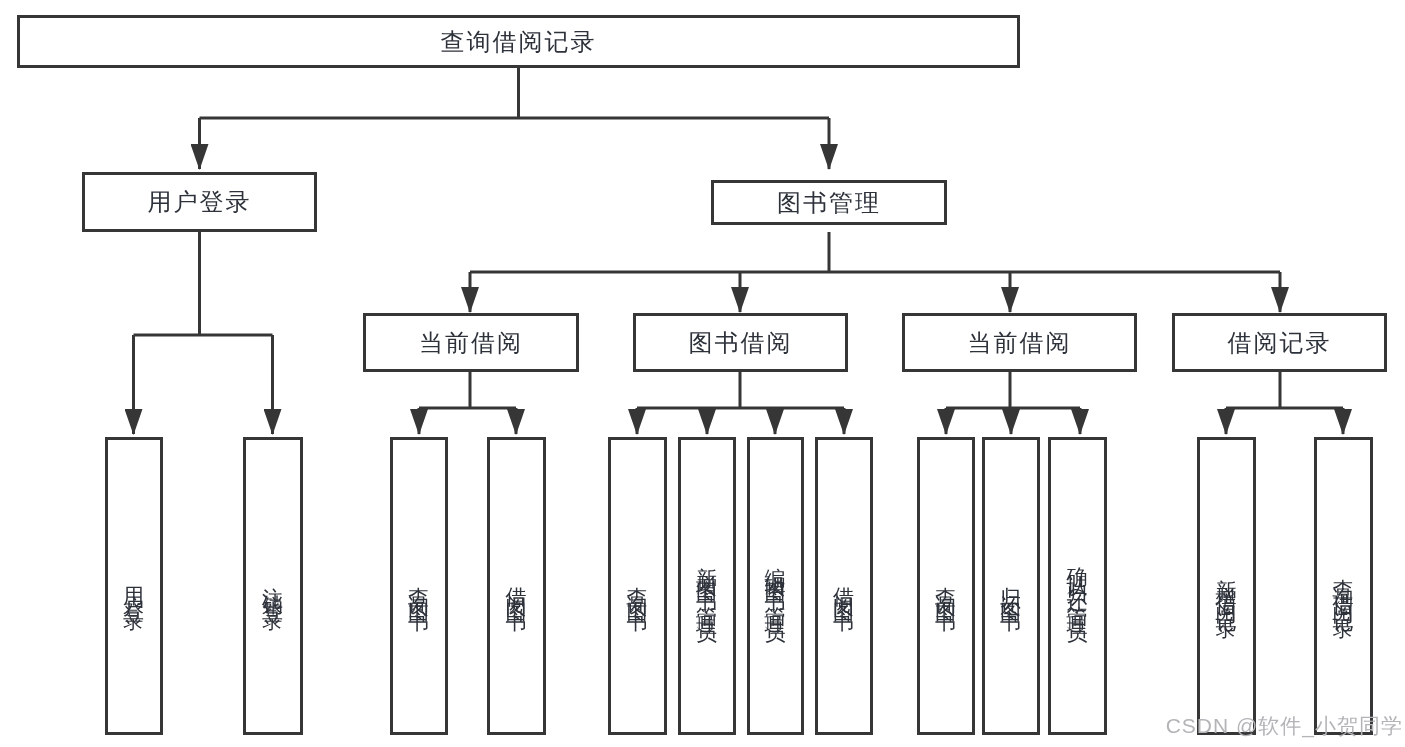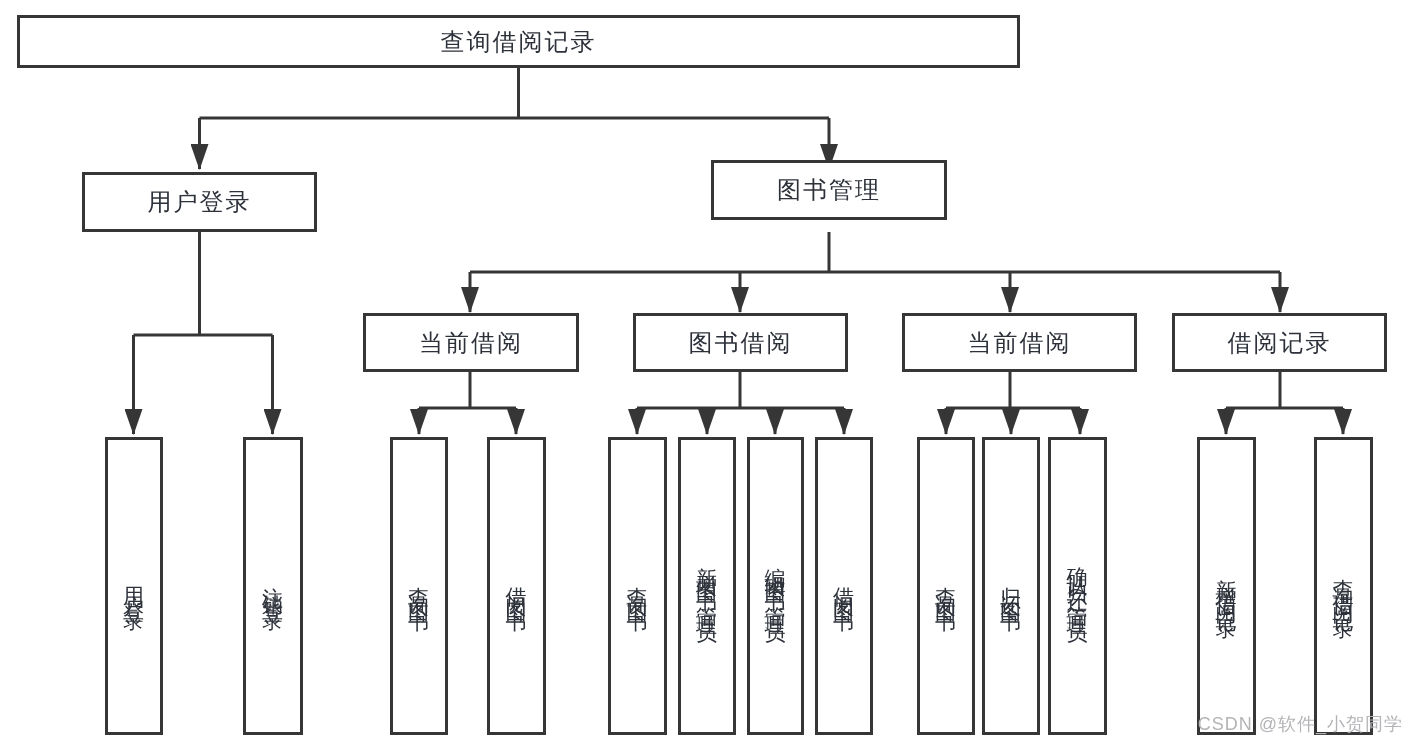--- a/index.html
+++ b/index.html
@@ -33,21 +33,21 @@
   .node.v {
     writing-mode:vertical-rl;
     text-orientation:mixed;
     font-size:21px;
     letter-spacing:8px;
     line-height:1;
   }
   .watermark {
     position:absolute;
     right:2px; top:712px;
-    font-size:18px;
+    font-size:21px;
     letter-spacing:1px;
     color:var(--watermark, #b4b4b8);
     z-index:5;
     white-space:nowrap;
   }
 </style>
 </head>
 <body>
 
 <div class="canvas">
@@ -93,21 +93,21 @@
     <line x1="1343" y1="408" x2="1343" y2="434" marker-end="url(#arrow)"></line>
   </svg>
 
   <div class="node h" style="left:17px;top:15px;width:1003px;height:53px;">
     <span>查询借阅记录</span>
   </div>
 
   <div class="node h" style="left:82px;top:172px;width:235px;height:60px;">
     <span>用户登录</span>
   </div>
-  <div class="node h" style="left:711px;top:160px;width:236px;height:60px;justify-content:center;">
+  <div class="node h" style="left:711px;top:180px;width:236px;height:45px;justify-content:center;">
     <span>图书管理</span>
   </div>
 
   <div class="node h" style="left:363px;top:313px;width:216px;height:59px;">
     <span>当前借阅</span>
   </div>
   <div class="node h" style="left:633px;top:313px;width:215px;height:59px;">
     <span>图书借阅</span>
   </div>
   <div class="node h" style="left:902px;top:313px;width:235px;height:59px;">

